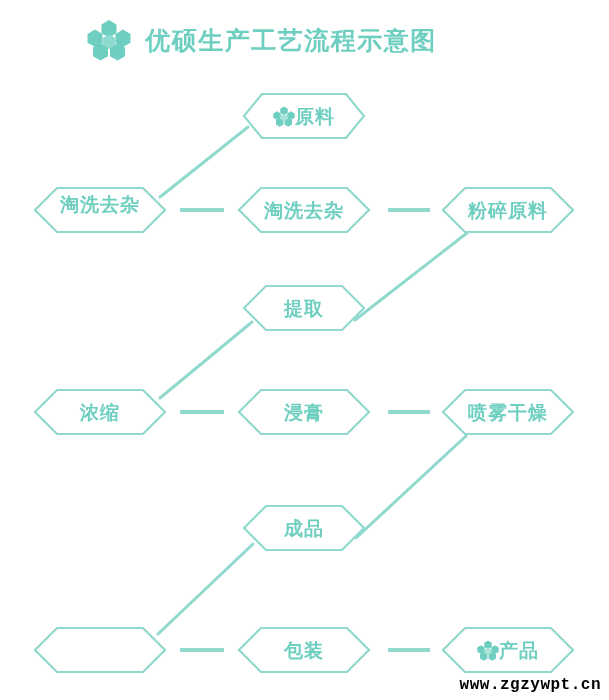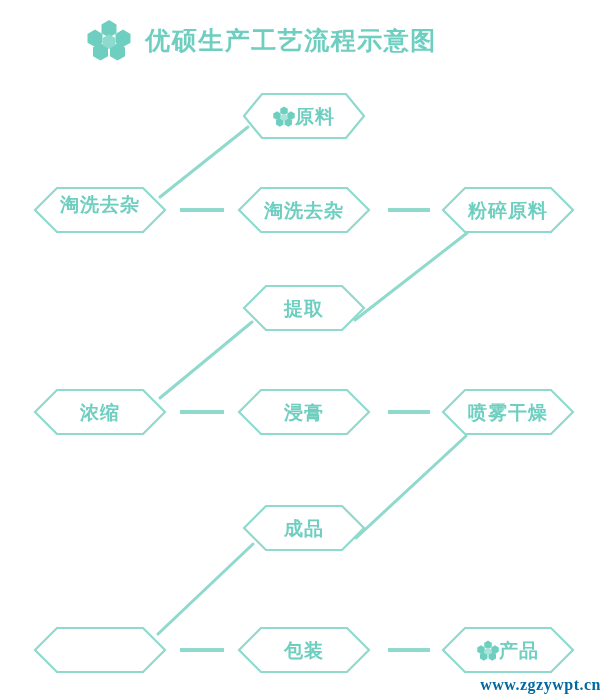--- a/index.html
+++ b/index.html
@@ -82,24 +82,24 @@
     height: 21px;
     flex: 0 0 auto;
     display: block;
   }
 
   
   .watermark {
     position: absolute;
     right: 8px;
     bottom: 6px;
-    font-family: Liberation Serif, serif;
+    font-family: Liberation Mono, monospace;
     font-size: 16px;
     font-weight: bold;
-    color: #0369a1;
+    color: #000000;
     letter-spacing: 0.5px;
     white-space: nowrap;
   }
 </style>
 </head>
 <body>
 
 <div id="canvas">
 
   <div class="header">

